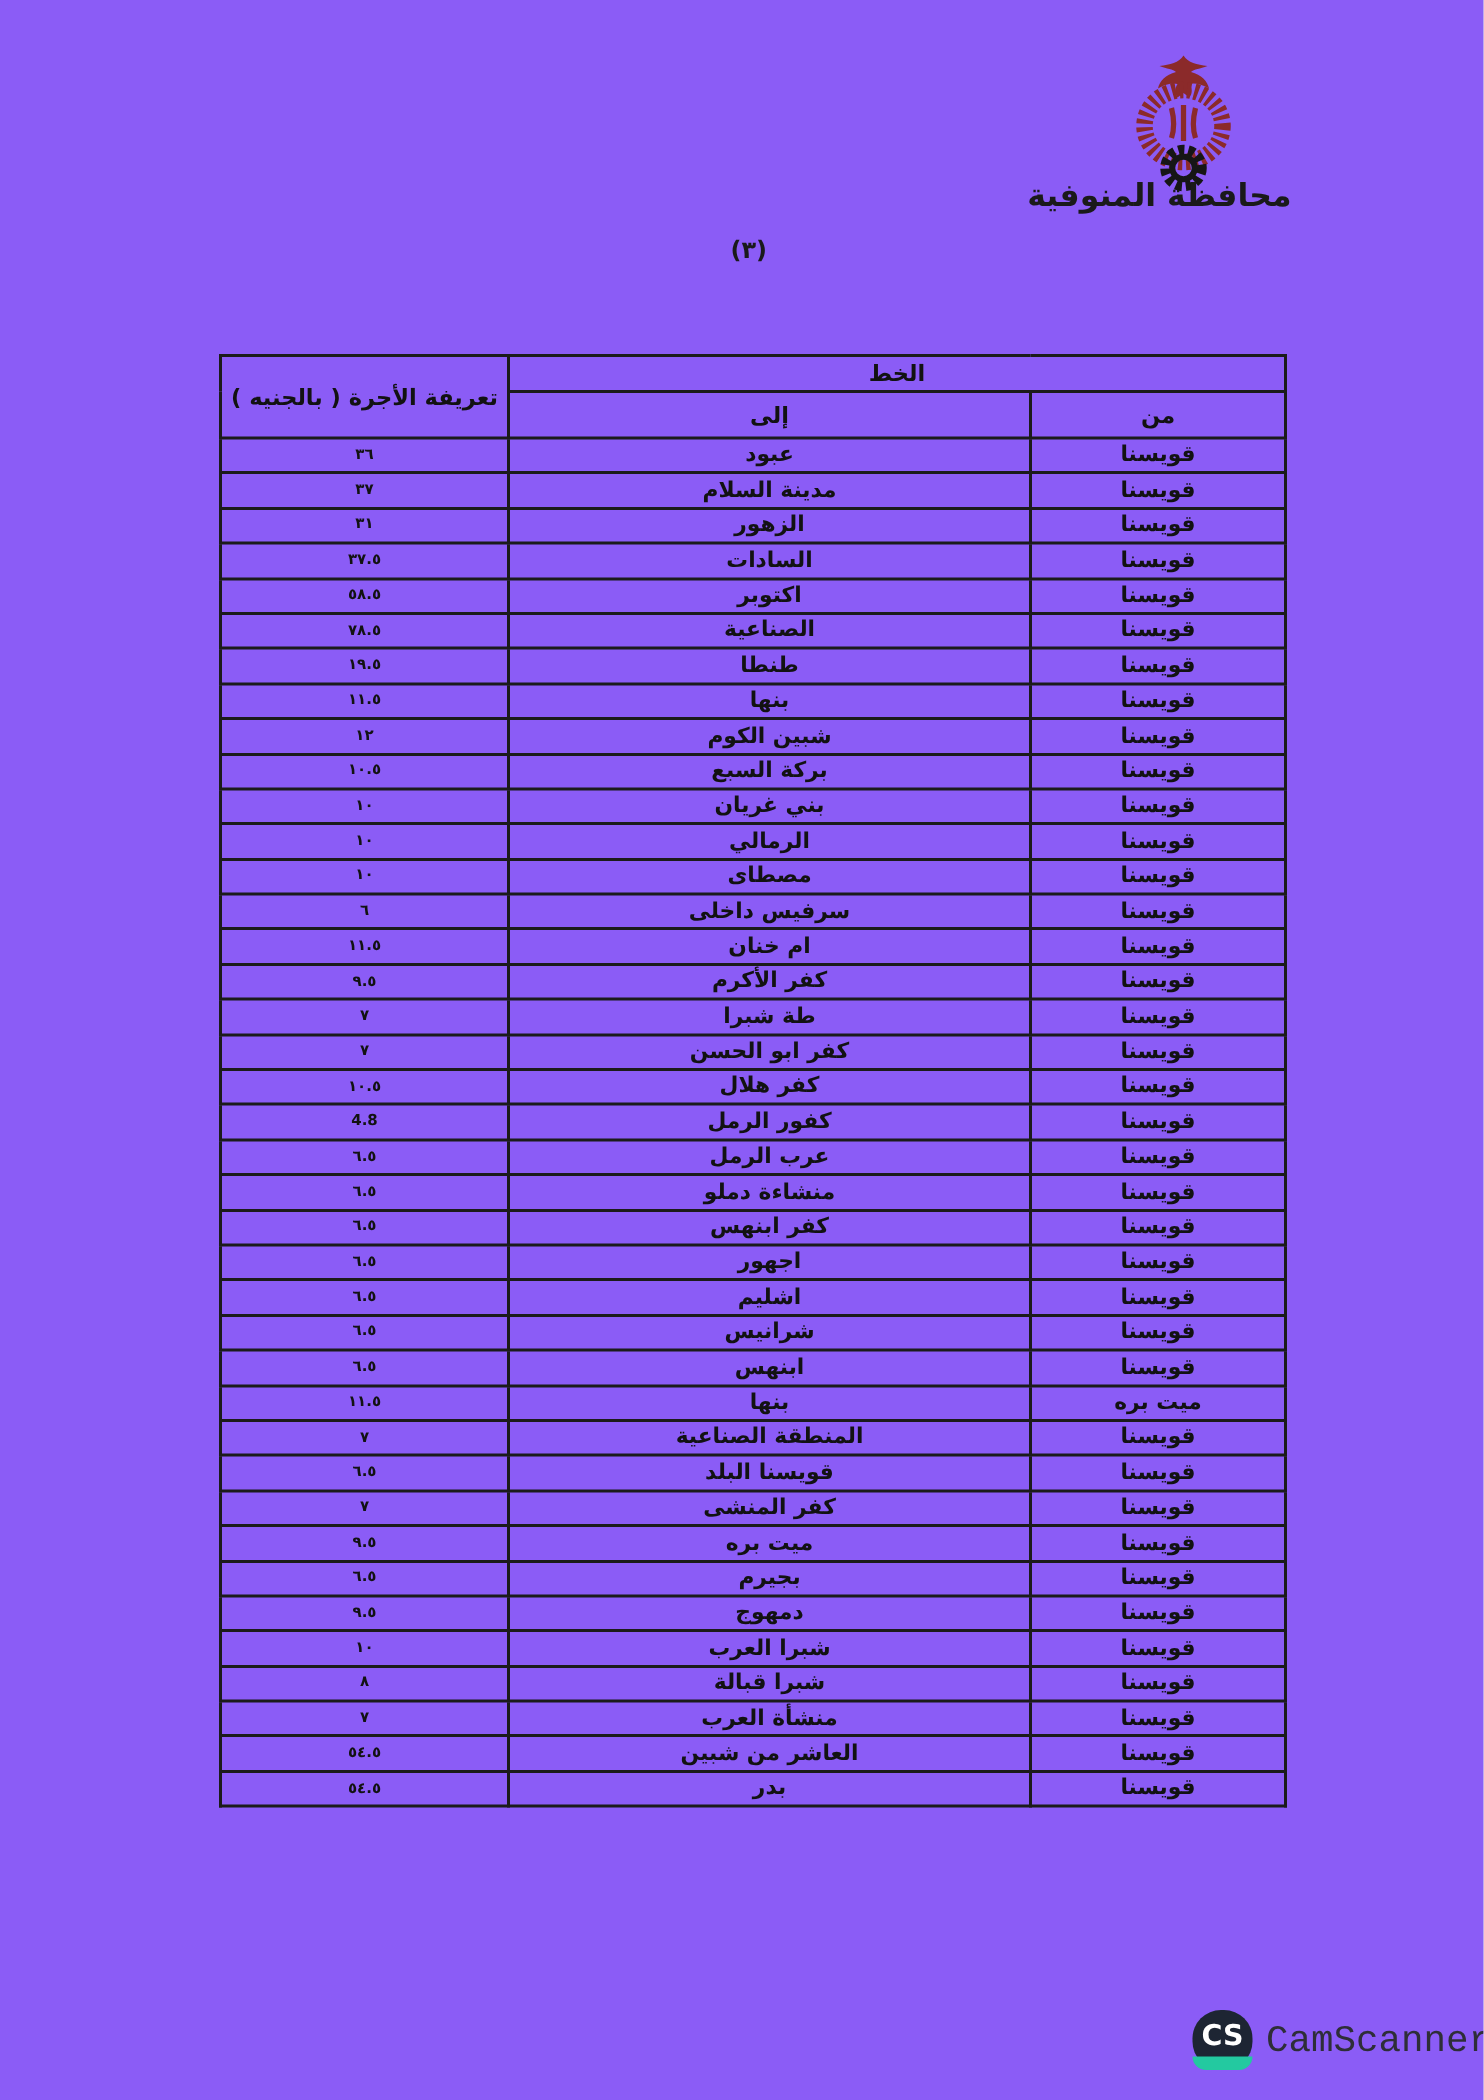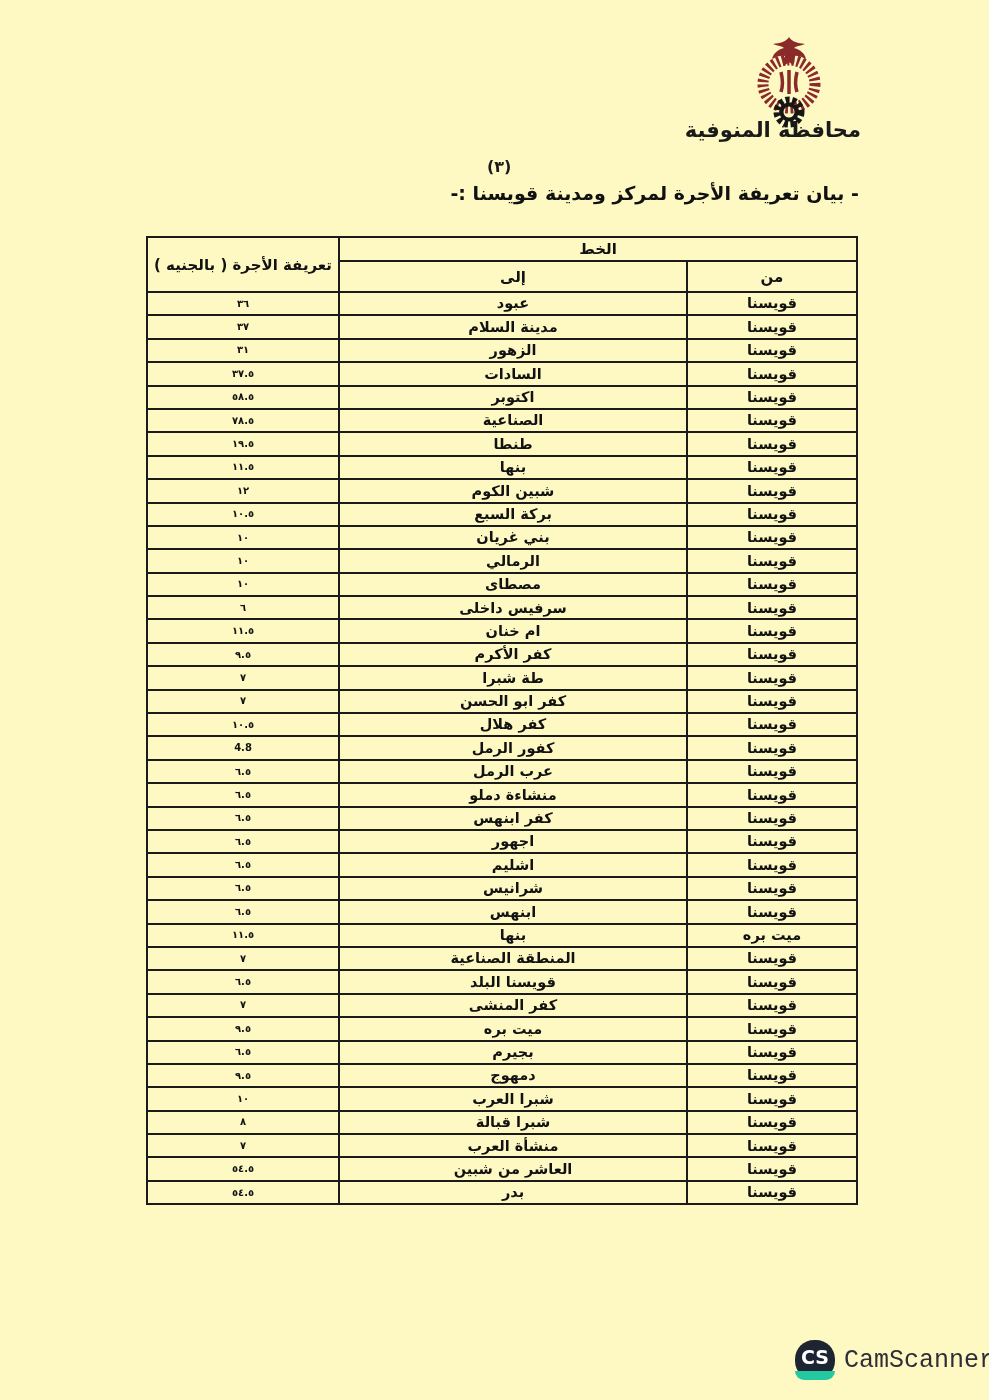--- a/index.html
+++ b/index.html
@@ -1,20 +1,20 @@
 <!DOCTYPE html>
 <html lang="ar"><head>
 <meta charset="utf-8">
 <style>
   html,body{margin:0;padding:0;background:#e8e8e8;}
   .page{
     position:relative;
     width:989px;height:1400px;
     margin:0 auto;
-    background:#fef9c3;
+    background:#8b5cf6;
     font-family:"DejaVu Sans", sans-serif;
     direction:rtl;
     overflow:hidden;
     color:#121212;
   }
   
   .emblem{position:absolute;top:34px;left:748px;width:82px;height:94px;}
   .gov-name{
     position:absolute;top:118px;right:128px;
     font-size:21px;font-weight:bold;letter-spacing:0px;color:#1a1a1a;
@@ -89,21 +89,20 @@
 
       <path d="M33 38 C35 46 35 52 33 58 M41 36 C41 46 41 54 41 60 M49 38 C47 46 47 52 49 58" stroke="#8b2a2a" stroke-width="3.5" fill="none"></path>
 
       <circle cx="41" cy="78" r="12" fill="none" stroke="#161616" stroke-width="7" stroke-dasharray="4 2.6"></circle>
       <circle cx="41" cy="78" r="7.5" fill="none" stroke="#161616" stroke-width="4"></circle>
     </svg>
   </div>
   <div class="gov-name">محافظة المنوفية</div>
 
   <div class="page-number">(٣)</div>
-  <div class="doc-title">- بيان تعريفة الأجرة لمركز ومدينة قويسنا :-</div>
 
   <table class="fare-table">
     <colgroup>
       <col class="col-from">
       <col class="col-to">
       <col class="col-fare">
     </colgroup>
     <thead>
       <tr>
         <th class="th-line" colspan="2">الخط</th>

